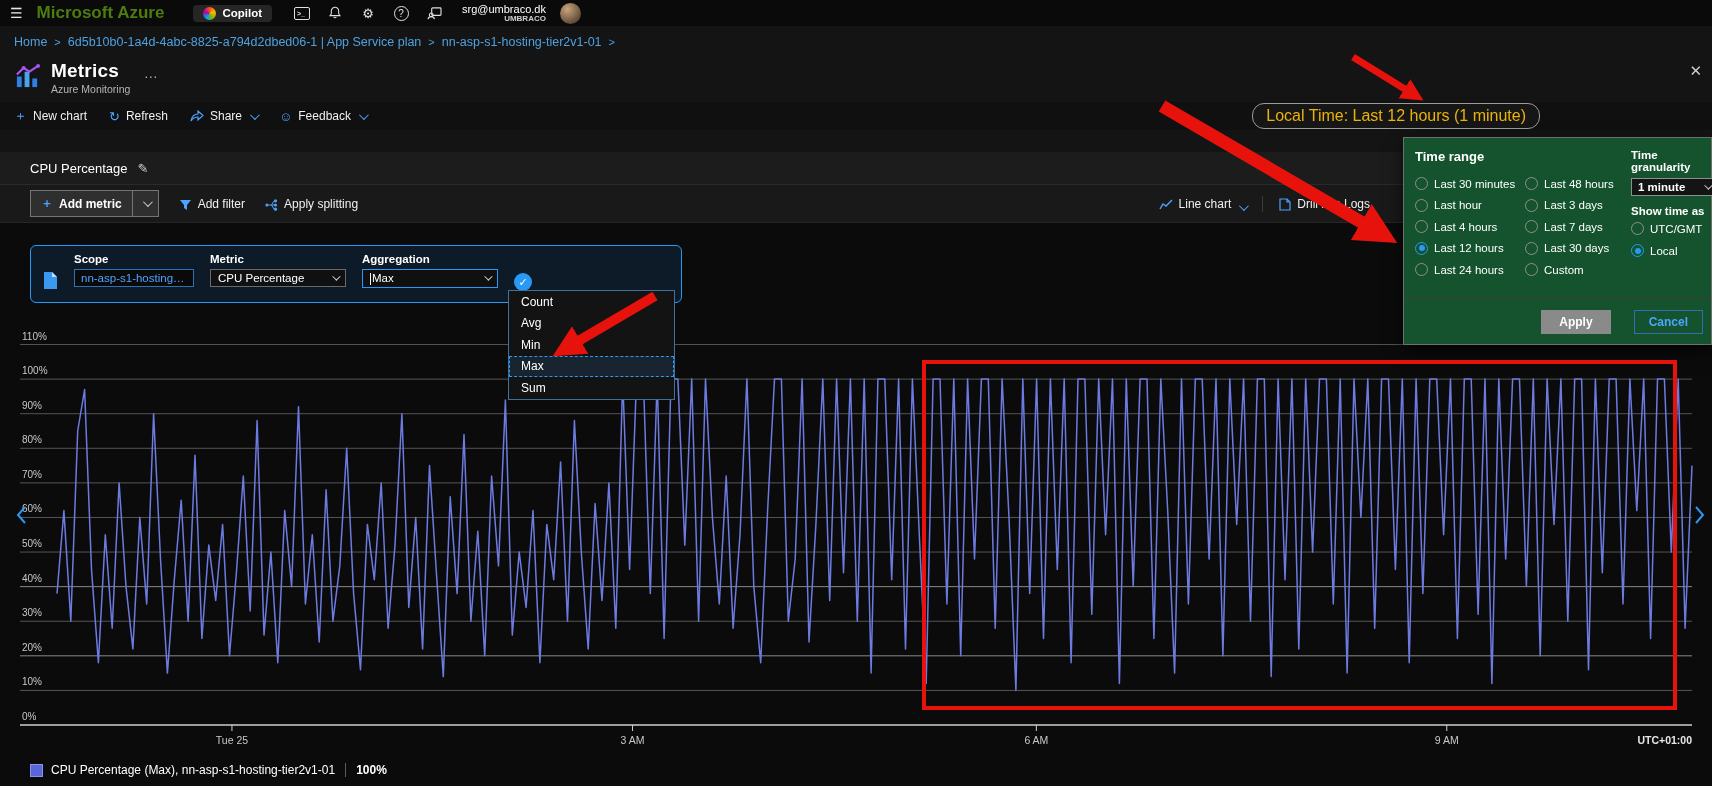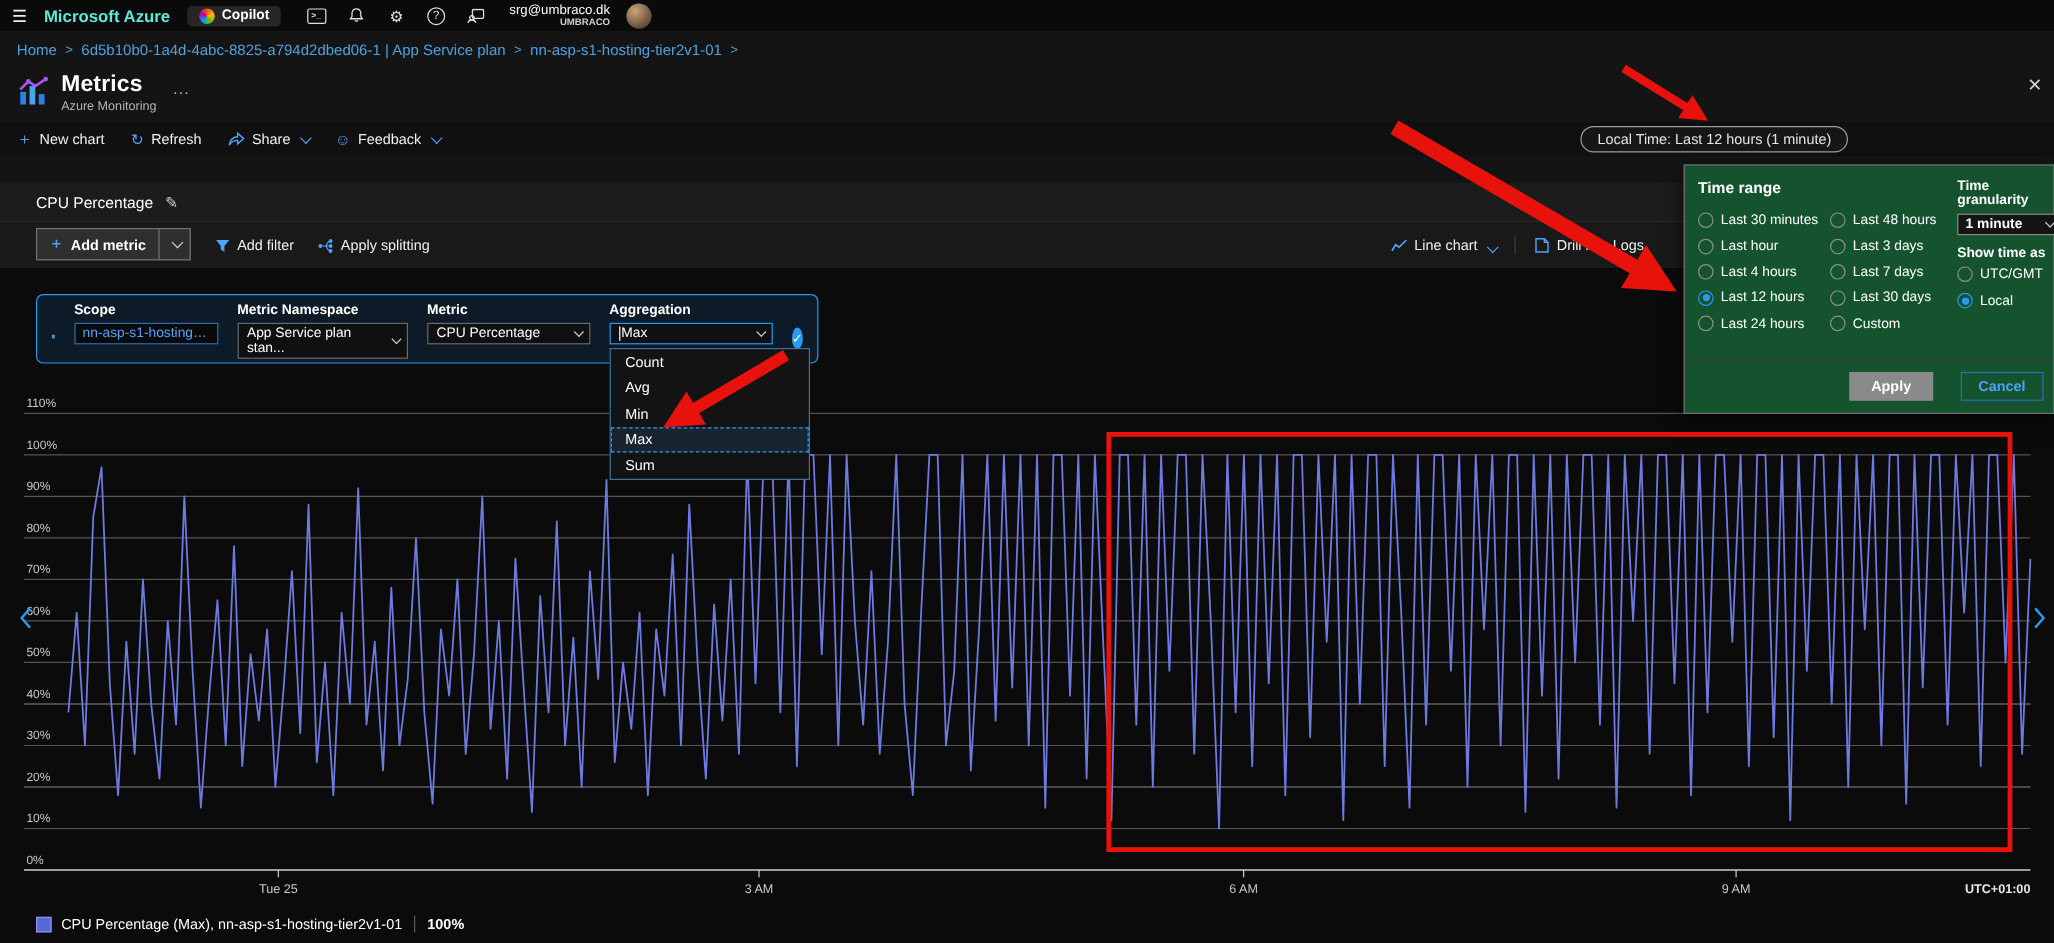--- a/index.html
+++ b/index.html
@@ -2,24 +2,24 @@
 <html><head>
 <meta charset="utf-8">
 <style>
   * { margin:0; padding:0; box-sizing:border-box; }
   html,body { width:1712px; height:786px; background:#141414; font-family:"Liberation Sans",sans-serif; color:#fff; overflow:hidden; }
   body { position:relative; }
 
   
   .topbar { height:26px; background:#0a0a0a; display:flex; align-items:center; padding:0 10px; gap:14px; }
   .hamburger { font-size:14px; color:#e8e8e8; cursor:pointer; }
-  .brand { font-size:14px; font-weight:bold; color:#5eead4; white-space:nowrap; }
+  .brand { font-size:17px; font-weight:bold; color:#4d7c0f; white-space:nowrap; }
   .search-wrap { flex:1; display:flex; justify-content:center; }
   .searchbox { width:432px; height:19px; background:#3f4040; border:1px solid #565656; border-radius:3px; display:flex; align-items:center; gap:6px; padding:0 8px; color:#d8d8d8; font-size:11.5px; }
-  .copilot { display:flex; align-items:center; gap:6px; background:#262626; border-radius:4px; padding:2px 10px; font-size:11.5px; font-weight:bold; color:#fff; }
+  .copilot { display:flex; align-items:center; gap:6px; background:#262626; border-radius:4px; padding:2px 10px; font-size:11.5px; font-weight:bold; color:#fff;margin-left:15px; }
   .copilot-ico { width:13px; height:13px; border-radius:50%; background:conic-gradient(#f25022,#ffb900,#7fba00,#00a4ef,#b4009e,#f25022); }
   .tb-icons { display:flex; align-items:center; gap:17px; margin-left:8px; }
   .tb-ic { width:16px; height:16px; display:flex; align-items:center; justify-content:center; color:#e0e0e0; font-size:13px; }
   .term { width:17px; height:13px; border:1px solid #e0e0e0; border-radius:2px; font-size:7px; line-height:11px; text-align:left; padding-left:2px; color:#e0e0e0; font-weight:bold; }
   .qm { width:15px; height:15px; border:1px solid #e0e0e0; border-radius:50%; font-size:10px; line-height:13px; text-align:center; }
   .account { text-align:right; line-height:1.1; margin-left:6px; }
   .acct-upn { font-size:11px; color:#fff; }
   .acct-org { font-size:8px; color:#cfcfcf; font-weight:bold; }
   .avatar { width:21px; height:21px; border-radius:50%; background:radial-gradient(circle at 35% 30%, #caa27c, #5d4a36 75%); }
 
@@ -37,21 +37,21 @@
   .ph-more { color:#bbb; font-size:13px; margin:6px 0 0 4px; letter-spacing:1px; }
   .close-x { position:absolute; right:10px; top:4px; color:#cfcfcf; font-size:15px; cursor:pointer; }
 
   
   .cmdbar { height:28px; background:#101010; display:flex; align-items:center; padding:0 14px; gap:22px; font-size:12px; position:relative; }
   .cmd { display:flex; align-items:center; gap:6px; color:#f0f0f0; cursor:pointer; }
   .cmd .ic { color:#4da3ff; font-size:13px; }
   .chev { width:7px; height:7px; border-right:1.6px solid #4da3ff; border-bottom:1.6px solid #4da3ff; transform:rotate(45deg) translateY(-2px); display:inline-block; margin-left:2px; }
   .chev.gray { border-color:#cfcfcf; }
   .spacer { flex:1; }
-  .time-pill { border:1px solid #9c9c9c; border-radius:12px; padding:3px 13px; font-size:12px; color:#e5e5e5; background:#161616; margin-right:158px; white-space:nowrap; cursor:pointer;text-align:center; }
+  .time-pill { border:1px solid #9c9c9c; border-radius:12px; padding:3px 13px; font-size:16px; color:#eab308; background:#161616; margin-right:158px; white-space:nowrap; cursor:pointer;text-align:center; }
 
   
   .chart-title-row { height:32px; margin-top:22px; background:#1c1c1c; display:flex; align-items:center; padding:0 30px; gap:10px; font-size:13px; }
   .pencil { color:#d0d0d0; font-size:13px; cursor:pointer; }
   .chart-toolbar { height:38px; background:#191919; border-top:1px solid #2a2a2a; display:flex; align-items:center; padding:0 30px; gap:20px; font-size:12px; }
   .addmetric { display:flex; align-items:stretch; border:1px solid #757575; background:#2f2f2f; cursor:pointer; }
   .addmetric .main { display:flex; align-items:center; gap:6px; padding:4px 10px; font-weight:bold; }
   .addmetric .caretpart { display:flex; align-items:center; padding:0 8px; border-left:1px solid #757575; }
   .tool-item { display:flex; align-items:flex-end; gap:6px; color:#f0f0f0; cursor:pointer; }
   .tool-item .ic { color:#4da3ff; }
@@ -253,27 +253,20 @@
 <div class="chart-body">
 
   <div class="cfg">
     <svg class="cfg-doc" width="15" height="19" viewBox="0 0 15 19">
         <path d="M1 1h8l5 5v12H1z" fill="#3b9af0"></path>
         <path d="M9 1v5h5" fill="#bfe0fb"></path>
       </svg>
     <div class="fgroup">
       <span class="flabel">Scope</span>
       <span class="scopebox">nn-asp-s1-hosting-tier2v1...</span>
-    </div>
-    <div class="fgroup">
-      <span class="flabel">Metric Namespace</span>
-      <span class="selbox" style="width:142px">
-          <span>App Service plan stan...</span>
-          <span class="chev"></span>
-        </span>
     </div>
     <div class="fgroup">
       <span class="flabel">Metric</span>
       <span class="selbox" style="width:136px">
           <span>CPU Percentage</span>
           <span class="chev"></span>
         </span>
     </div>
     <div class="fgroup">
       <span class="flabel">Aggregation</span>

